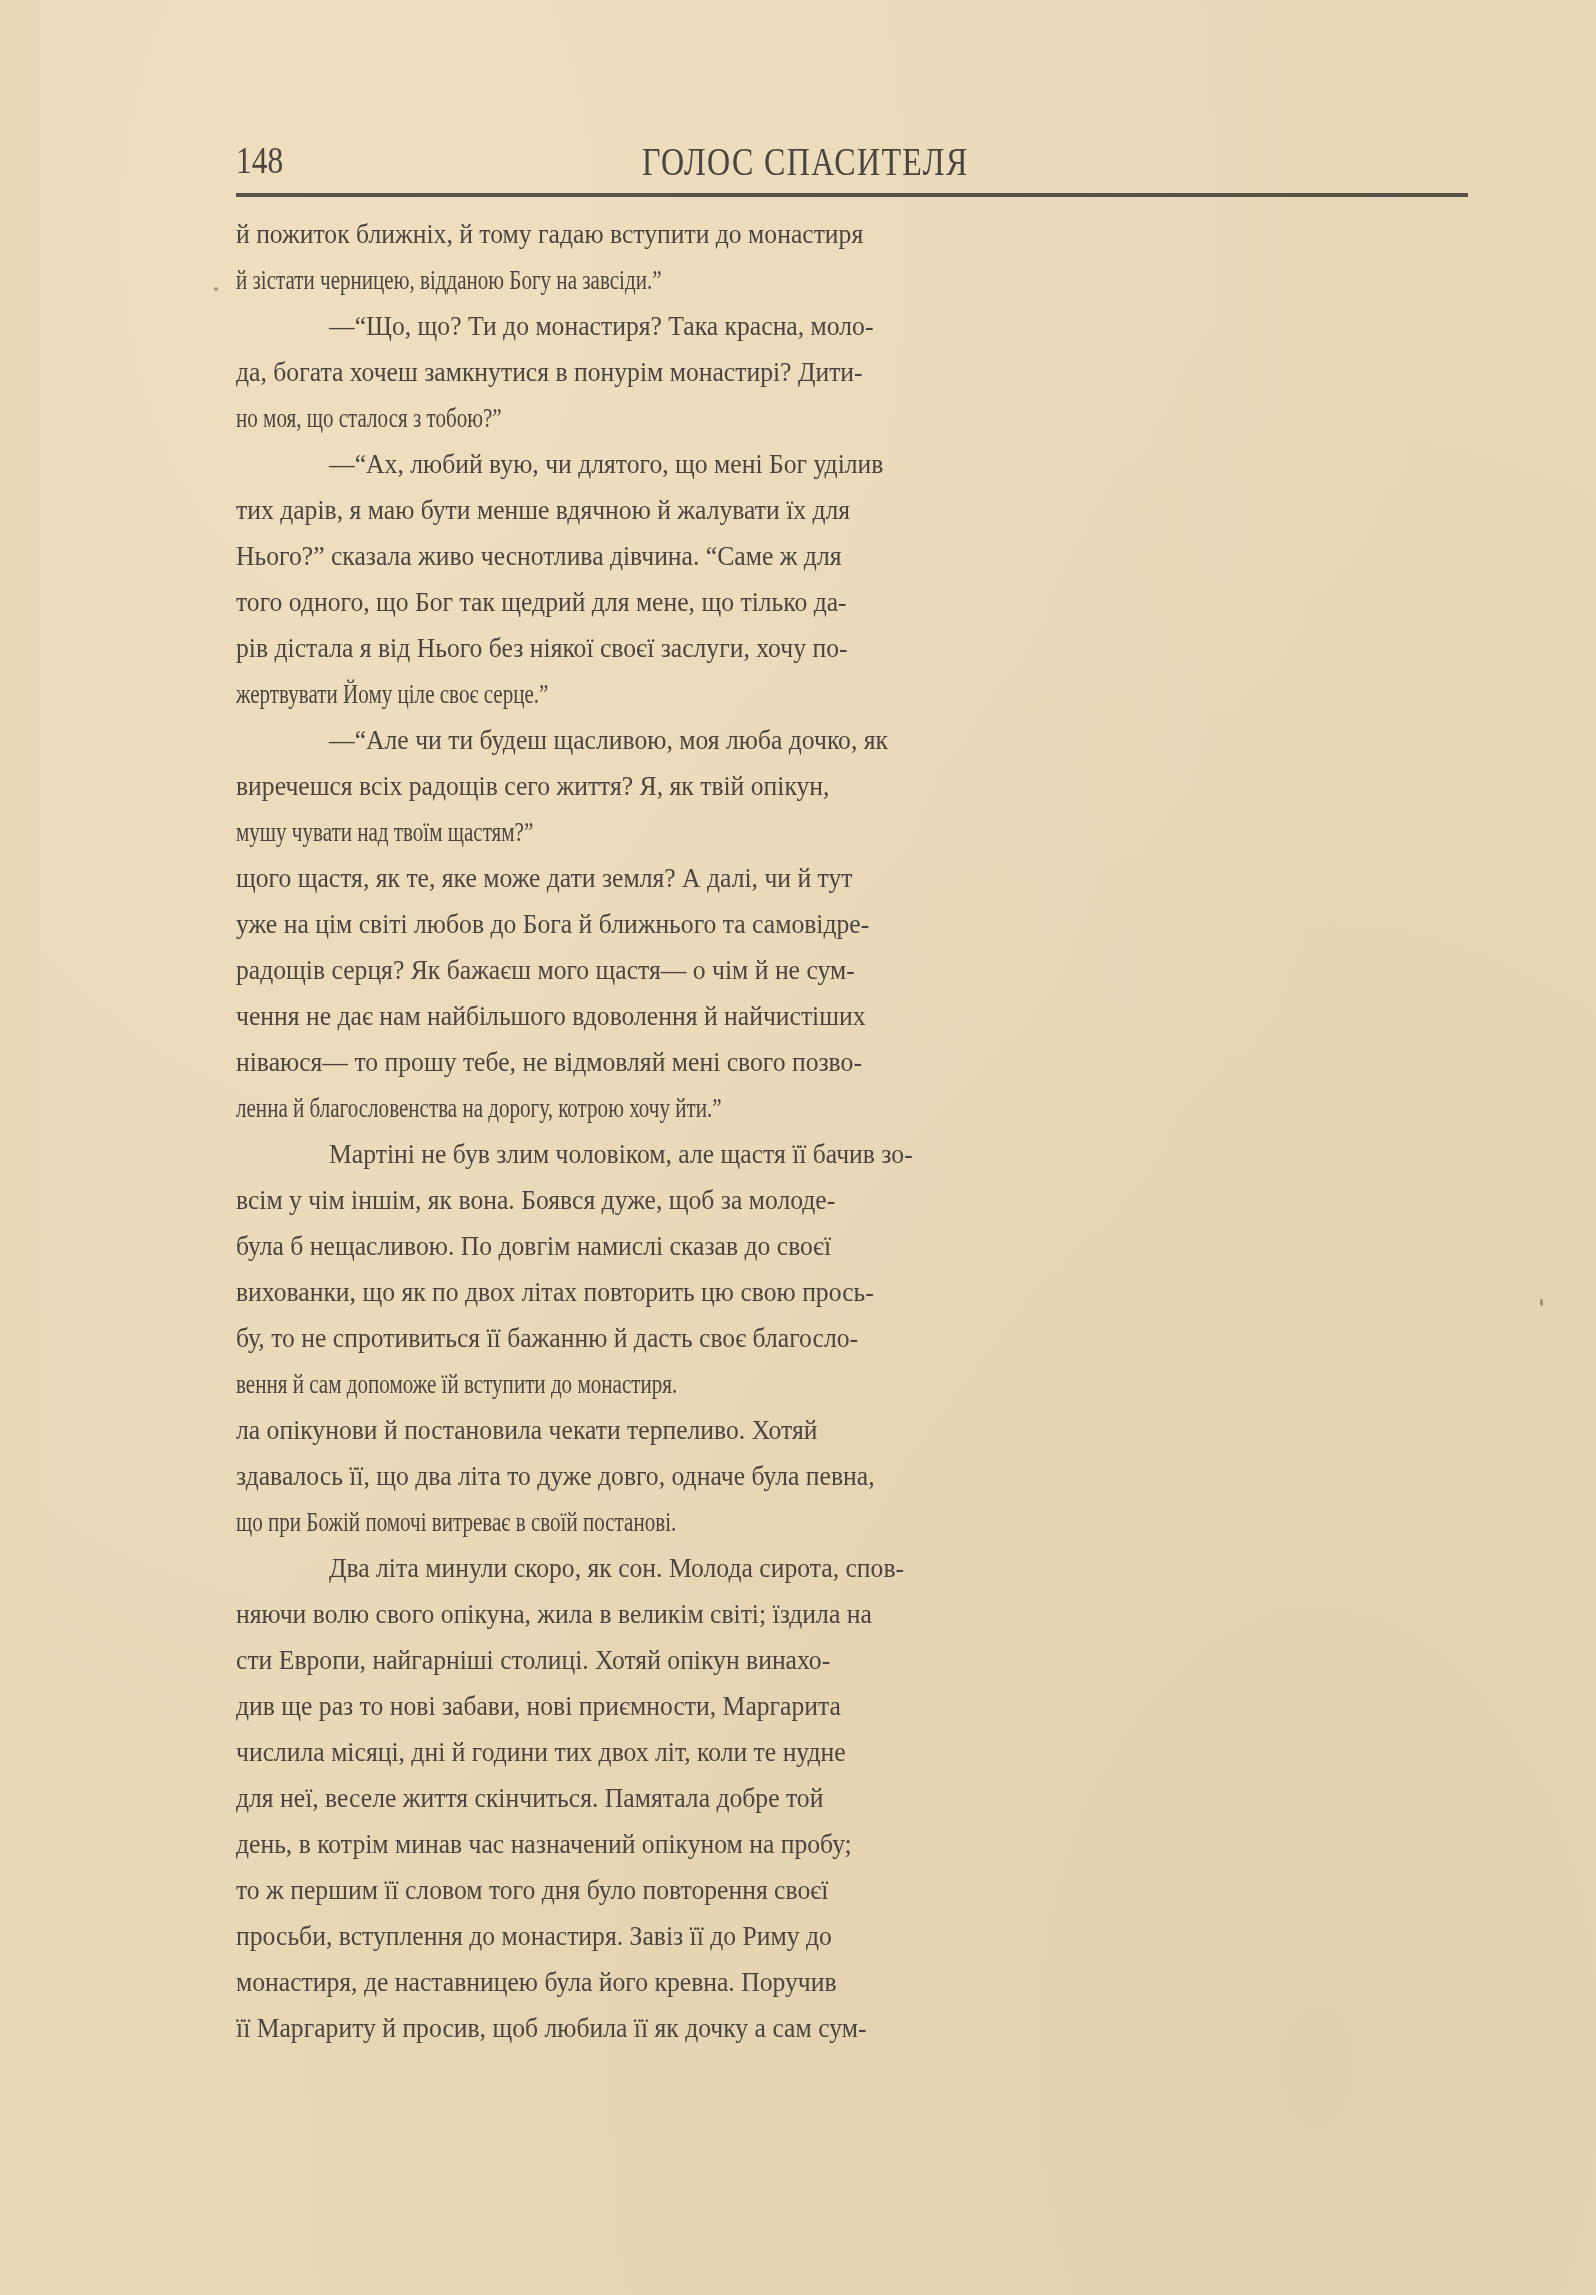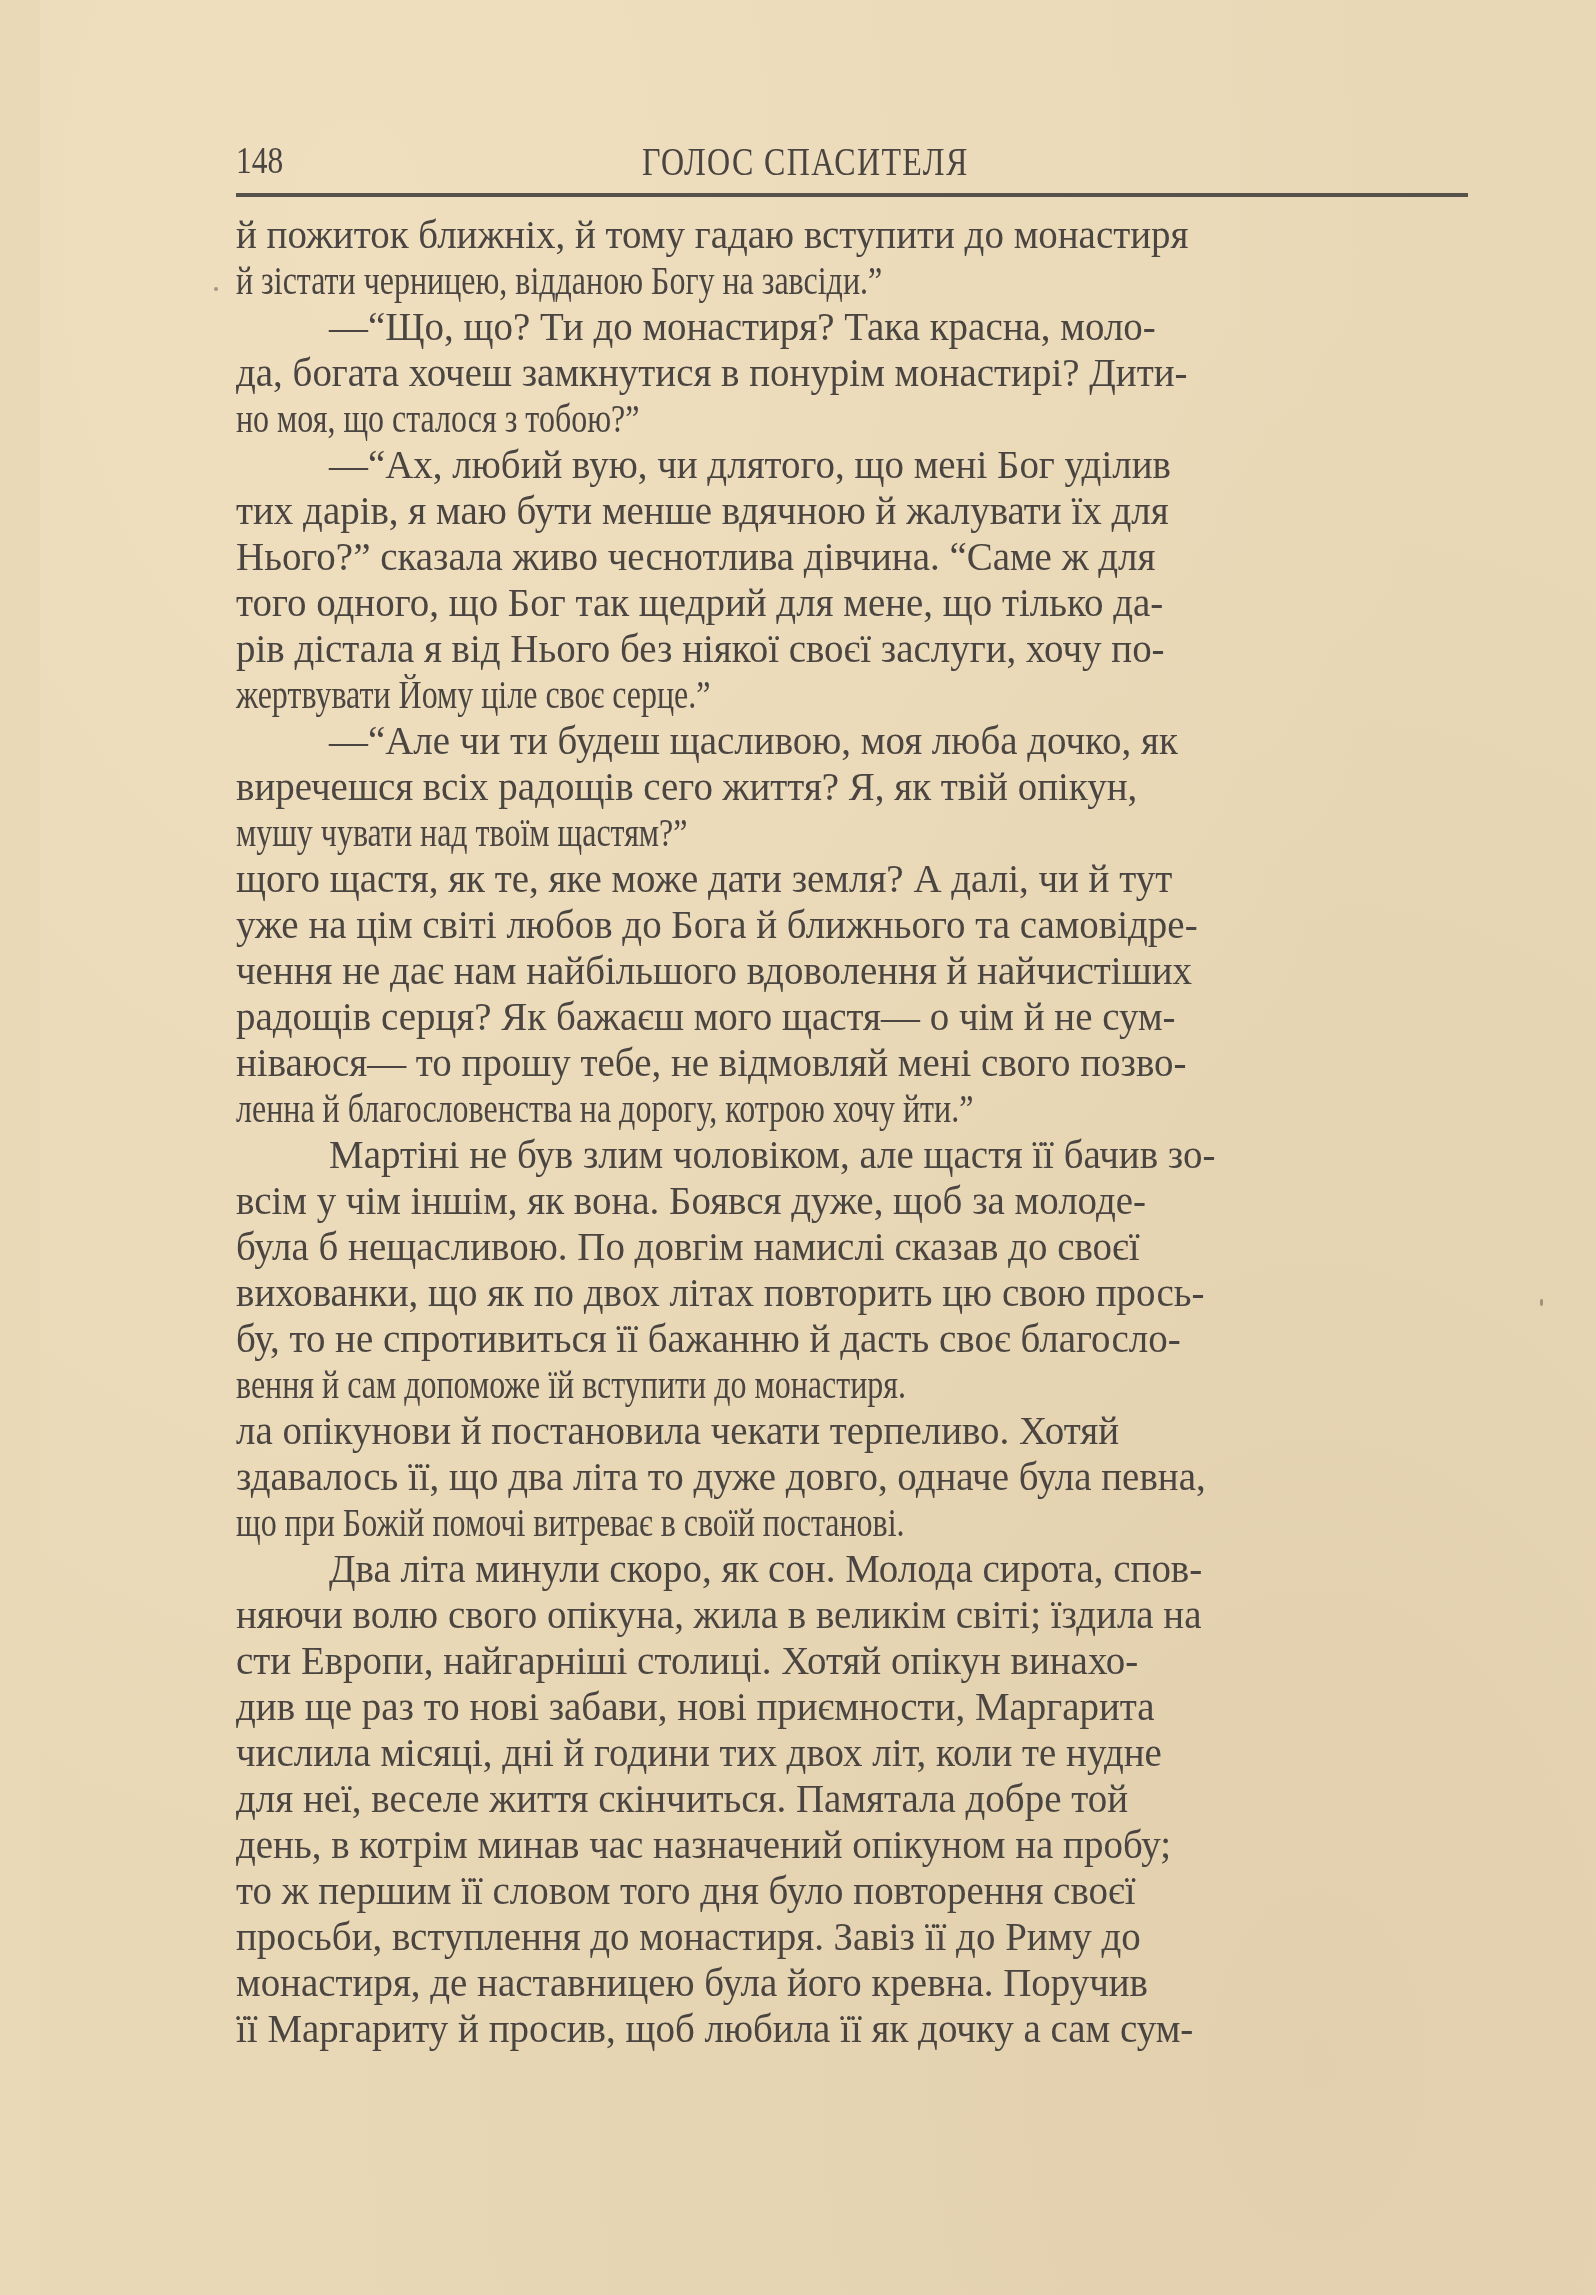--- a/index.html
+++ b/index.html
@@ -58,21 +58,21 @@
       width: 1232px;
       height: 4.2px;
       background: #57524c;
     }
     .body-text {
       position: absolute;
       left: 196px;
       top: 211px;
       width: 1232px;
       font-family: "Liberation Serif", "DejaVu Serif", serif;
-      font-size: 41px;
+      font-size: 27px;
       line-height: 46px;
       color: #4a4541;
     }
     .line {
       display: block;
       white-space: nowrap;
       height: 46px;
       transform-origin: left top;
     }
     .line.indent {
@@ -111,22 +111,22 @@
       <div class="line"><span class="txt" style="transform: scaleX(0.95);">тих дарів, я маю бути менше вдячною й жалувати їх для</span></div>
       <div class="line"><span class="txt" style="transform: scaleX(0.95);">Нього?” сказала живо чеснотлива дівчина.  “Саме ж для</span></div>
       <div class="line"><span class="txt" style="transform: scaleX(0.95);">того одного, що Бог так щедрий для мене, що тілько да-</span></div>
       <div class="line"><span class="txt" style="transform: scaleX(0.95);">рів дістала я від Нього без ніякої своєї заслуги, хочу по-</span></div>
       <div class="line"><span class="txt" style="transform: scaleX(0.78);">жертвувати Йому ціле своє серце.”</span></div>
       <div class="line indent"><span class="txt" style="transform: scaleX(0.95);">—“Але чи ти будеш щасливою, моя люба дочко, як</span></div>
       <div class="line"><span class="txt" style="transform: scaleX(0.95);">виречешся всіх радощів сего життя?  Я, як твій опікун,</span></div>
       <div class="line"><span class="txt" style="transform: scaleX(0.78);">мушу чувати над твоїм щастям?”</span></div>
       <div class="line"><span class="txt" style="transform: scaleX(0.95);">щого щастя, як те, яке може дати земля?  А далі, чи й тут</span></div>
       <div class="line"><span class="txt" style="transform: scaleX(0.95);">уже на цім світі любов до Бога й ближнього та самовідре-</span></div>
+      <div class="line"><span class="txt" style="transform: scaleX(0.95);">радощів серця?  Як бажаєш мого щастя— о чім й не сум-</span></div>
       <div class="line"><span class="txt" style="transform: scaleX(0.95);">чення не дає нам найбільшого вдоволення й найчистіших</span></div>
-      <div class="line"><span class="txt" style="transform: scaleX(0.95);">радощів серця?  Як бажаєш мого щастя— о чім й не сум-</span></div>
       <div class="line"><span class="txt" style="transform: scaleX(0.95);">ніваюся— то прошу тебе, не відмовляй мені свого позво-</span></div>
       <div class="line"><span class="txt" style="transform: scaleX(0.78);">ленна й благословенства на дорогу, котрою хочу йти.”</span></div>
       <div class="line indent"><span class="txt" style="transform: scaleX(0.95);">Мартіні не був злим чоловіком, але щастя її бачив зо-</span></div>
       <div class="line"><span class="txt" style="transform: scaleX(0.95);">всім у чім іншім, як вона.  Боявся дуже, щоб за молоде-</span></div>
       <div class="line"><span class="txt" style="transform: scaleX(0.95);">була б нещасливою.  По довгім намислі сказав до своєї</span></div>
       <div class="line"><span class="txt" style="transform: scaleX(0.95);">вихованки, що як по двох літах повторить цю свою прось-</span></div>
       <div class="line"><span class="txt" style="transform: scaleX(0.95);">бу, то не спротивиться її бажанню й дасть своє благосло-</span></div>
       <div class="line"><span class="txt" style="transform: scaleX(0.78);">вення й сам допоможе їй вступити до монастиря.</span></div>
       <div class="line"><span class="txt" style="transform: scaleX(0.95);">ла опікунови й постановила  чекати  терпеливо.  Хотяй</span></div>
       <div class="line"><span class="txt" style="transform: scaleX(0.95);">здавалось її, що два літа то дуже довго, одначе була певна,</span></div>

